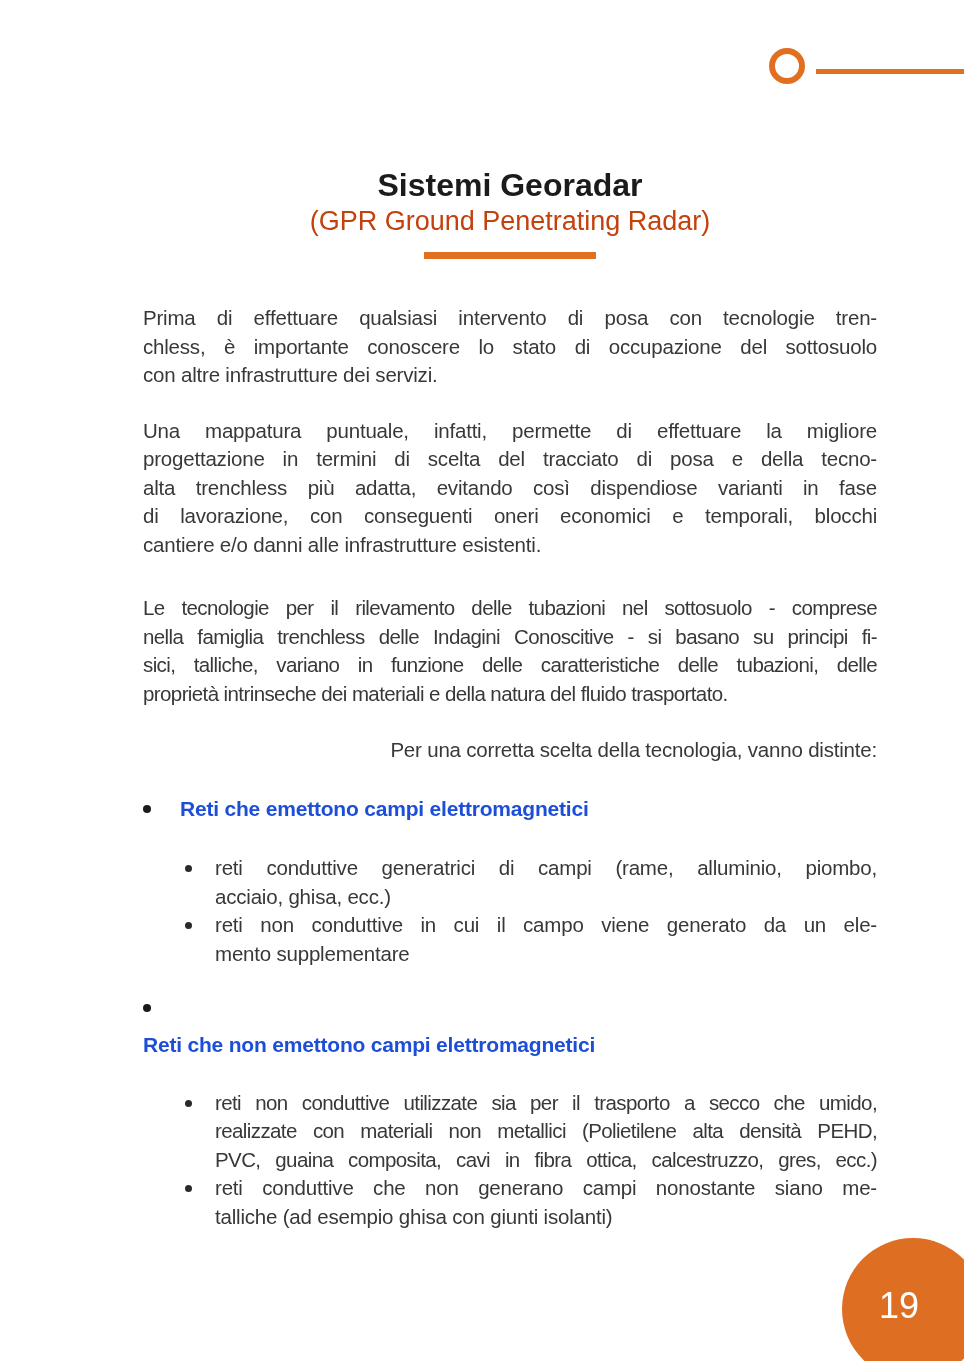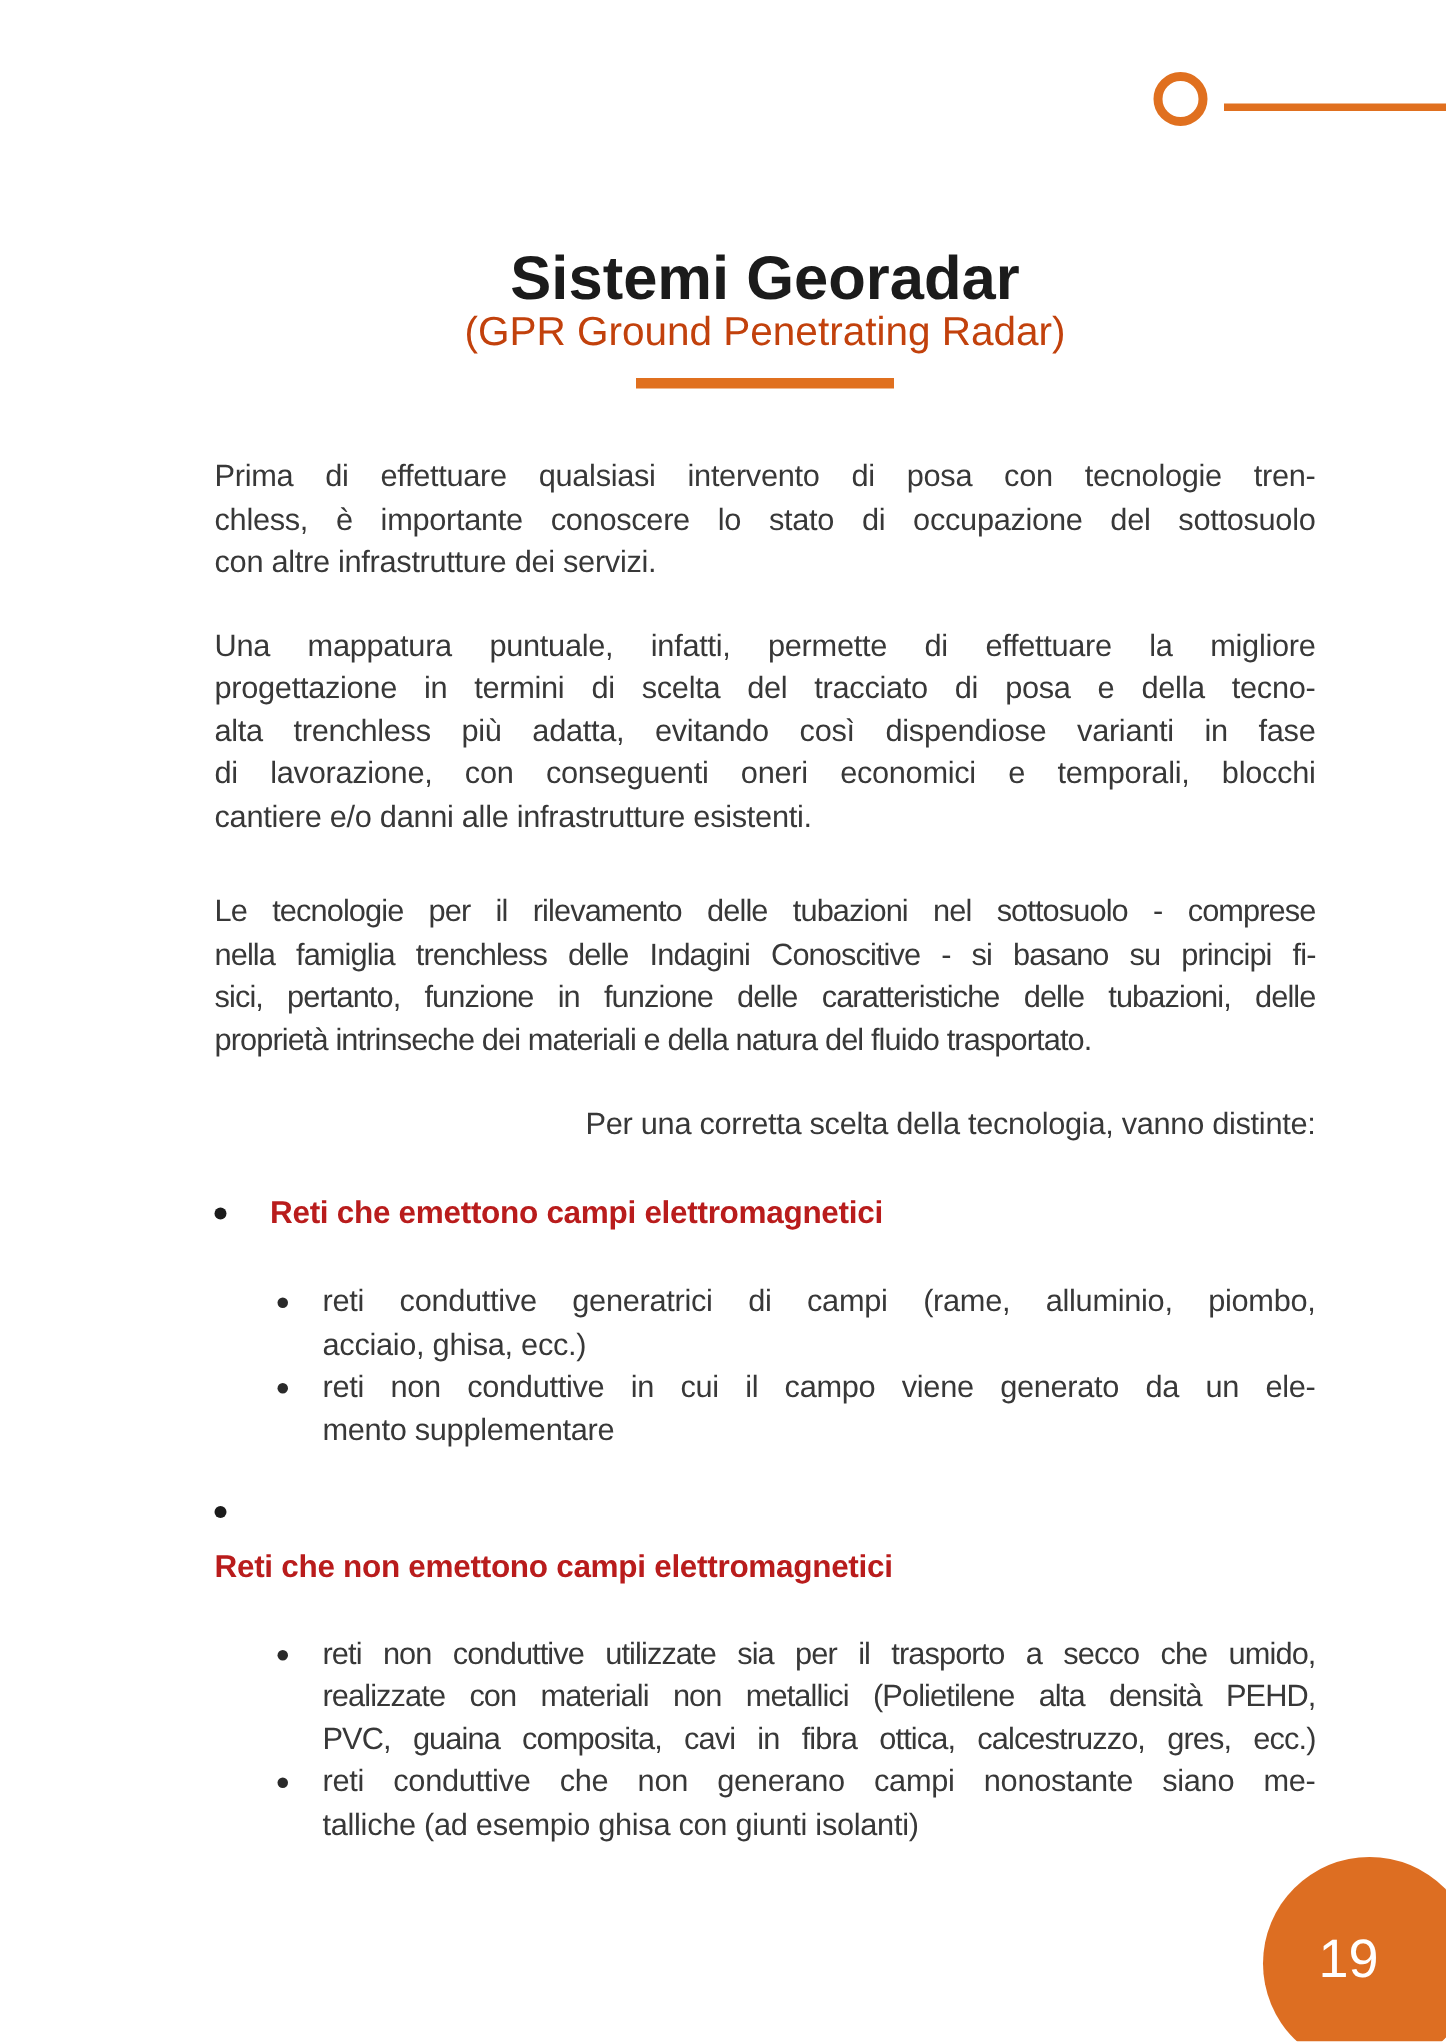--- a/index.html
+++ b/index.html
@@ -31,21 +31,21 @@
 
   
   .header {
     position: absolute;
     left: 143px; top: 167px;
     width: 734px;
     text-align: center;
   }
   .title {
     margin: 0;
-    font-size: 41px;
+    font-size: 32px;
     line-height: 36px;
     font-weight: bold;
     color: #1b1b1b;
   }
   .subtitle {
     margin: 2px 0 0 0;
     font-size: 27px;
     line-height: 32px;
     font-weight: normal;
     color: #c2410c;
@@ -88,21 +88,21 @@
     width: 8px; height: 8px;
     border-radius: 50%;
     background: #1b1b1b;
     margin-top: 10px;
   }
   .dot.sm { width: 7px; height: 7px; margin-top: 11px; background: #2a2a2a; }
   .bullet-heading {
     font-weight: bold;
     font-size: 21px;
     line-height: 28.5px;
-    color: #b91c1c;
+    color: #1d4ed8;
     letter-spacing: -0.2px;
   }
   .sublist { margin-top: 31px; }
   .sublist.sec2 { margin-top: 29px; }
   .subitem { display: flex; margin-left: 42px; }
   .subitem .itext { flex: 1; min-width: 0; }
 
   
   .page-blob {
     position: absolute;
@@ -147,21 +147,21 @@
       <div class="ln jl">Una mappatura puntuale, infatti, permette di effettuare la migliore</div>
       <div class="ln jl">progettazione in termini di scelta del tracciato di posa e della tecno-</div>
       <div class="ln jl">alta trenchless più adatta, evitando così dispendiose varianti in fase</div>
       <div class="ln jl">di lavorazione, con conseguenti oneri economici e temporali, blocchi</div>
       <div class="ln">cantiere e/o danni alle infrastrutture esistenti.</div>
     </div>
 
     <div class="para para-3 condensed">
       <div class="ln jl">Le tecnologie per il rilevamento delle tubazioni nel sottosuolo - comprese</div>
       <div class="ln jl">nella famiglia trenchless delle Indagini Conoscitive - si basano su principi fi-</div>
-      <div class="ln jl">sici, pertanto, funzione in funzione delle caratteristiche delle tubazioni, delle</div>
+      <div class="ln jl">sici, talliche, variano in funzione delle caratteristiche delle tubazioni, delle</div>
       <div class="ln">proprietà intrinseche dei materiali e della natura del fluido trasportato.</div>
     </div>
 
     <div class="para para-4">
       <div class="ln">Per una corretta scelta della tecnologia, vanno distinte:</div>
     </div>
 
     <div class="bullet-row">
       <span class="marker1">
           <span class="dot"></span>

